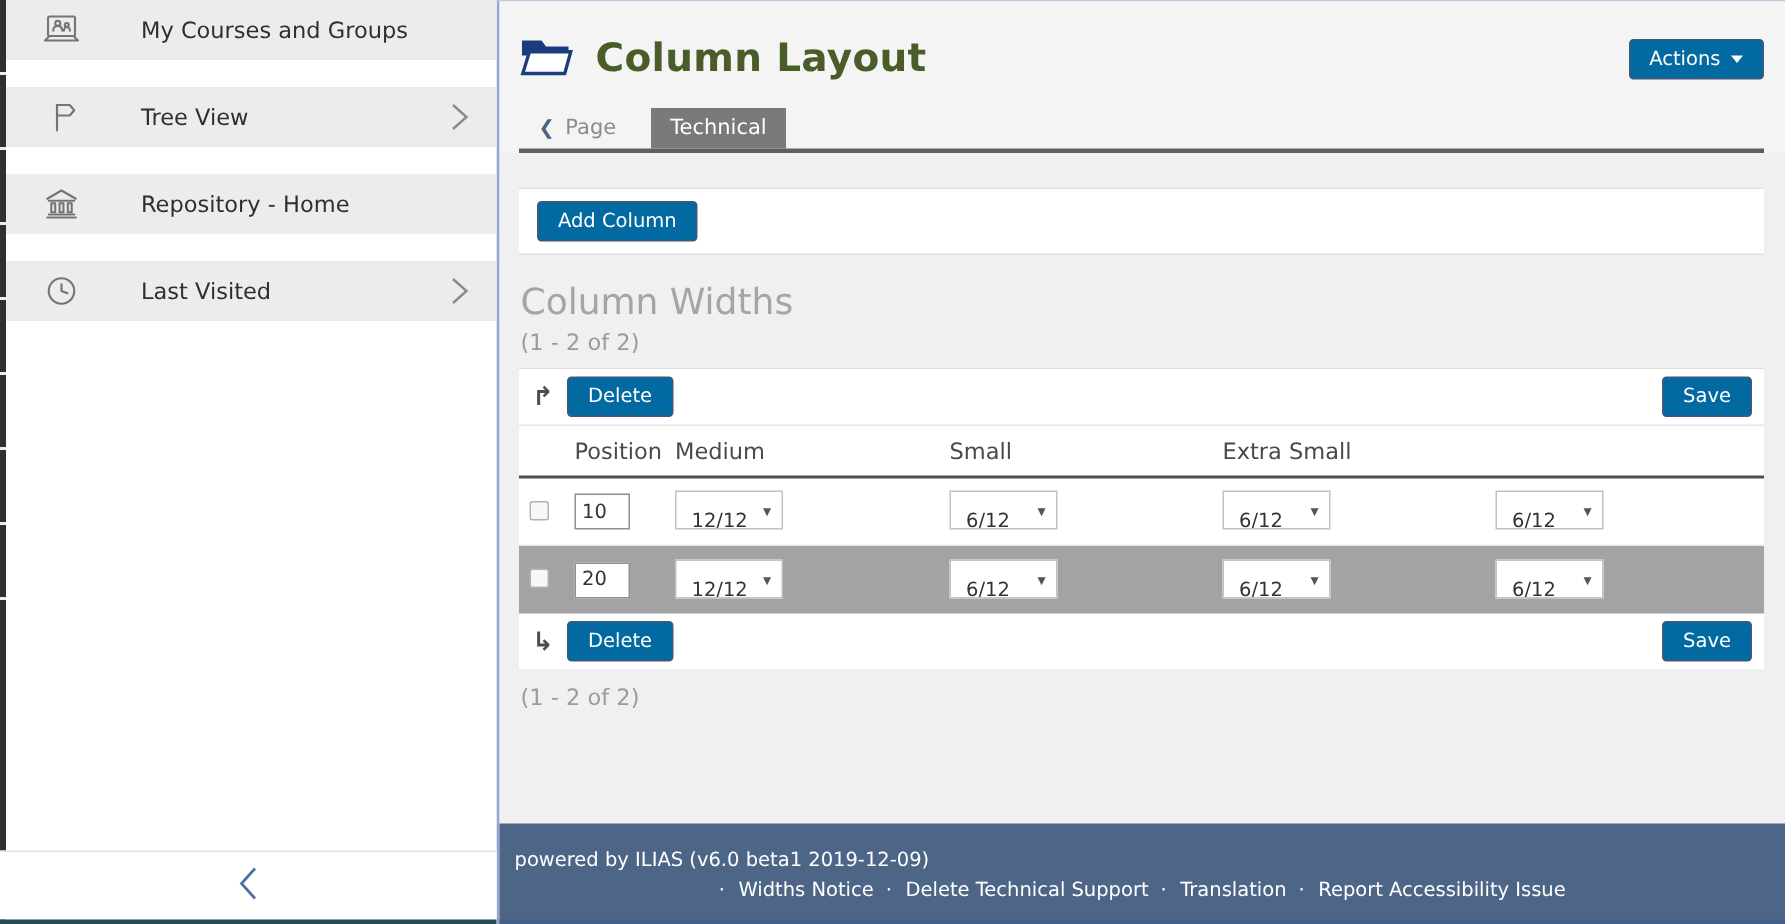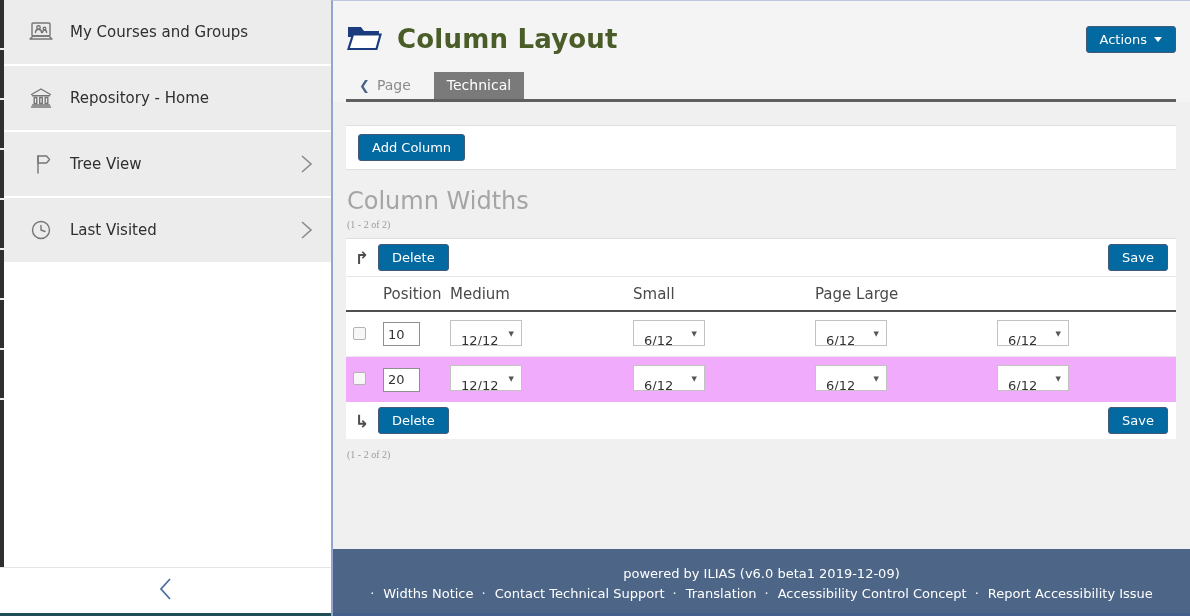--- a/index.html
+++ b/index.html
@@ -6,22 +6,22 @@
   html,body { width:1190px; height:616px; }
   body { font-family:"DejaVu Sans","Liberation Sans",sans-serif; background:#f0f0f0; overflow:hidden; }
   .app { display:flex; width:1190px; height:616px; }
 
   
   .sidebar { position:relative; width:331px; height:616px; background:#ffffff; flex:0 0 331px; }
   .rail { position:absolute; left:0; top:0; width:4px; height:613px;
           background:repeating-linear-gradient(180deg,#2f2f2f 0 48px,#ededed 48px 50px); }
   .rail-solid { position:absolute; left:0; top:400px; width:4px; height:213px; background:#2f2f2f; }
   .menu { margin-left:4px; }
-  .menu-item { display:flex; align-items:center; height:64px; background:#ececec; margin-bottom:2px;
-               padding:0 18px 0 24px; cursor:pointer; }
+  .menu-item { display:flex; align-items:center; height:40px; background:#ececec; margin-bottom:18px;
+               padding:0 18px 0 24px; cursor:pointer;gap:24px; }
   .menu-item .mi-icon { width:26px; height:26px; display:flex; align-items:center; justify-content:center; }
   .menu-item .mi-label { margin-left:16px; font-size:15px; color:#2f2f2f; }
   .menu-item .mi-chevron { margin-left:auto; display:flex; }
   .collapse-bar { position:absolute; left:0; bottom:3px; width:331px; height:46px; background:#fff;
                   border-top:1px solid #e4e4e4; display:flex; align-items:center; justify-content:center; cursor:pointer; }
   .teal-strip { position:absolute; left:0; bottom:0; width:331px; height:3px; background:#1f4e57; }
 
   
   .main { flex:1; display:flex; flex-direction:column; background:#f0f0f0;
           border-left:2px solid #93a5d0; border-top:1px solid #bdc9df; min-width:0; }
@@ -37,45 +37,45 @@
   .tab { font-size:14px; padding:5px 13px 6px; cursor:pointer; display:flex; align-items:center; gap:7px; }
   .tab.back { color:#8b8b8b; }
   .tab .back-chevron { color:#4c6586; font-size:13px; font-weight:bold; }
   .tab.active { background:#7a7a7a; color:#ffffff; margin-left:10px; }
 
   .content { flex:1; background:#f0f0f0; padding:0 14px 0 13px; }
   .band { background:#fff; border-top:1px solid #e0e0e0; border-bottom:1px solid #e0e0e0;
           margin:23px 0 0 0; padding:8px 12px; }
   .section-head { margin:17px 0 0 1px; }
   .section-title { font-size:24px; color:#a5a5a5; font-weight:normal; }
-  .range-note { font-size:10px; color:#9b9b9b; margin-top:4px;font-family:Liberation Serif, serif; }
+  .range-note { font-size:15px; color:#9b9b9b; margin-top:4px; }
 
   .table-box { background:#fff; border-top:1px solid #dddddd; margin-top:8px; }
   .tb-toolbar { display:flex; align-items:center; padding:5px 8px 5px 6px; }
   .dir-arrow { font-size:17px; color:#4d4d4d; font-weight:bold; width:20px; text-align:center; margin-right:6px; }
   .tb-toolbar .save { margin-left:auto; }
   .grid-row { display:grid; grid-template-columns:37px 67px 183px 182px 182px 1fr; align-items:center; }
   .thead-row { height:36px; font-size:15px; color:#4a4a4a; border-top:1px solid #e6e6e6;
                border-bottom:2px solid #4f4f4f; }
   .data-row { height:45px; }
-  .data-row.alt { background:#f0abfc; }
+  .data-row.alt { background:#a3a3a3; }
   .data-row.first { border-bottom:1px solid #ebebeb; }
   .cbx { appearance:none; -webkit-appearance:none; width:13px; height:13px; border:1px solid #b3b3b3;
          border-radius:2px; background:#f7f7f7; margin-left:7px; cursor:pointer; }
   .pos-input { width:37px; height:24px; border:1px solid #8f8f8f; font-size:13px; padding:0 4px;
                color:#333; font-family:inherit; background:#fff; }
   .sel { position:relative; display:inline-block; }
   .sel::after { content:"▼"; font-size:7px; color:#555; position:absolute; right:8px; top:10px; pointer-events:none; }
   .sel select { appearance:none; -webkit-appearance:none; width:72px; height:26px; border:1px solid #c2c2c2;
                 background:#fff; font-size:13px; color:#333; padding:12px 18px 0 10px; border-radius:0;
                 font-family:inherit; cursor:pointer; }
   .range-bottom { margin:10px 0 0 1px; }
 
   
-  .footer { background:#4d6687; color:#fff; text-align:center; padding:17px 10px 12px;
+  .footer { background:#4d6687; color:#fff; text-align:left; padding:17px 10px 12px;
             border-bottom:3px solid #43608a; }
   .footer .powered { font-size:13px; }
   .footer .links { font-size:13px; margin-top:5px; display:flex; justify-content:center; flex-wrap:wrap; }
   .footer .flink { cursor:pointer; margin:0 4px; }
   .footer .flink::before { content:"·"; margin-right:9px; display:inline-block; }
   svg.icn { stroke:#757575; fill:none; stroke-width:1.4; stroke-linecap:round; stroke-linejoin:round; }
 </style>
 </head>
 <body>
 
@@ -95,46 +95,46 @@
             <circle cx="16.5" cy="8.6" r="1.3"></circle>
             <path d="M14.6 12.5c.2-1.8 1.1-2.5 1.9-2.5.9 0 2.1.7 2.1 2.5"></path>
             <path d="M2 19h22l-3-3H5z"></path>
           </svg>
         </span>
         <span class="mi-label">My Courses and Groups</span>
       </div>
 
       <div class="menu-item">
         <span class="mi-icon">
+          <svg class="icn" width="22" height="24" viewBox="0 0 22 24">
+            <line x1="8" y1="4" x2="8" y2="21"></line>
+            <path d="M8 4h8.5l3 3.5-3 3.5H8z"></path>
+          </svg>
+        </span>
+        <span class="mi-label">Tree View</span>
+        <span class="mi-chevron">
+          <svg width="13" height="20" viewBox="0 0 13 20" fill="none" stroke="#8b8b8b" stroke-width="1.6">
+            <polyline points="2,2 11,10 2,18"></polyline>
+          </svg>
+        </span>
+      </div>
+
+      <div class="menu-item">
+        <span class="mi-icon">
           <svg class="icn" width="24" height="24" viewBox="0 0 24 24">
             <path d="M2.5 8.5 12 3l9.5 5.5"></path>
             <line x1="3.5" y1="9.8" x2="20.5" y2="9.8"></line>
             <rect x="5.2" y="11.5" width="2.6" height="6"></rect>
             <rect x="10.7" y="11.5" width="2.6" height="6"></rect>
             <rect x="16.2" y="11.5" width="2.6" height="6"></rect>
             <line x1="3.5" y1="19" x2="20.5" y2="19"></line>
             <line x1="2.5" y1="21" x2="21.5" y2="21"></line>
           </svg>
         </span>
         <span class="mi-label">Repository - Home</span>
-      </div>
-
-      <div class="menu-item">
-        <span class="mi-icon">
-          <svg class="icn" width="22" height="24" viewBox="0 0 22 24">
-            <line x1="8" y1="4" x2="8" y2="21"></line>
-            <path d="M8 4h8.5l3 3.5-3 3.5H8z"></path>
-          </svg>
-        </span>
-        <span class="mi-label">Tree View</span>
-        <span class="mi-chevron">
-          <svg width="13" height="20" viewBox="0 0 13 20" fill="none" stroke="#8b8b8b" stroke-width="1.6">
-            <polyline points="2,2 11,10 2,18"></polyline>
-          </svg>
-        </span>
       </div>
 
       <div class="menu-item">
         <span class="mi-icon">
           <svg class="icn" width="24" height="24" viewBox="0 0 24 24">
             <circle cx="12" cy="12" r="8.5"></circle>
             <path d="M12 7.5V12l4 1.5"></path>
           </svg>
         </span>
         <span class="mi-label">Last Visited</span>
@@ -202,21 +202,21 @@
           <span class="dir-arrow">↱</span>
           <button class="btn">Delete</button>
           <button class="btn save">Save</button>
         </div>
 
         <div class="grid-row thead-row">
           <div></div>
           <div>Position</div>
           <div>Medium</div>
           <div>Small</div>
-          <div>Page Large</div>
+          <div>Extra Small</div>
         </div>
 
         <div class="grid-row data-row first">
           <div><input type="checkbox" class="cbx" style=""></div>
           <div><input type="text" class="pos-input" value="10" style=""></div>
           <div><span class="sel"><select><option>12/12</option></select></span></div>
           <div><span class="sel"><select><option>6/12</option></select></span></div>
           <div><span class="sel"><select><option>6/12</option></select></span></div>
           <div><span class="sel"><select><option>6/12</option></select></span></div>
         </div>
@@ -239,21 +239,20 @@
       </div>
 
       <div class="range-note range-bottom">(1 - 2 of 2)</div>
 
     </div>
 
     <footer class="footer">
       <div class="powered">powered by ILIAS (v6.0 beta1 2019-12-09)</div>
       <div class="links">
         <span class="flink">Widths Notice</span>
-        <span class="flink">Contact Technical Support</span>
+        <span class="flink">Delete Technical Support</span>
         <span class="flink">Translation</span>
-        <span class="flink">Accessibility Control Concept</span>
         <span class="flink">Report Accessibility Issue</span>
       </div>
     </footer>
 
   </main>
 </div>
 
 </body></html>

